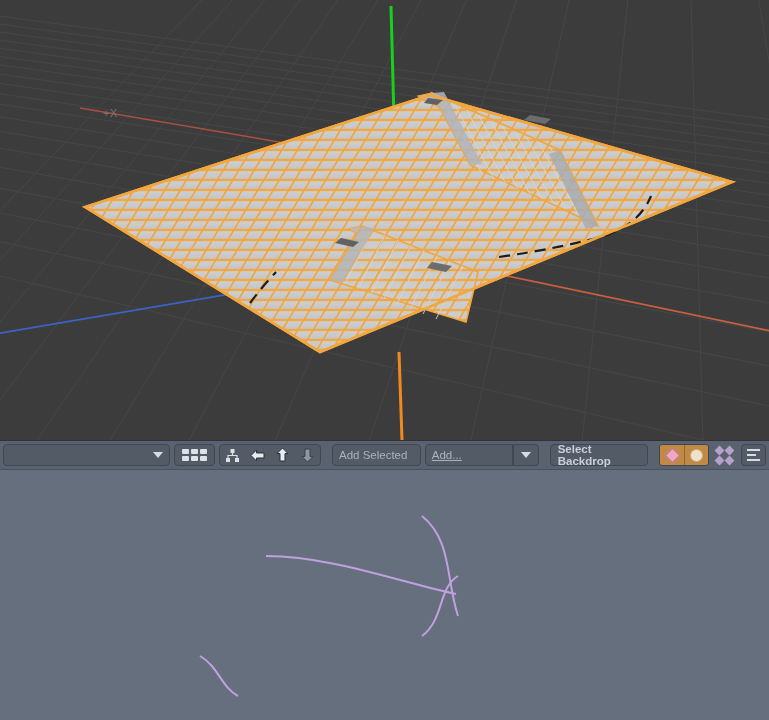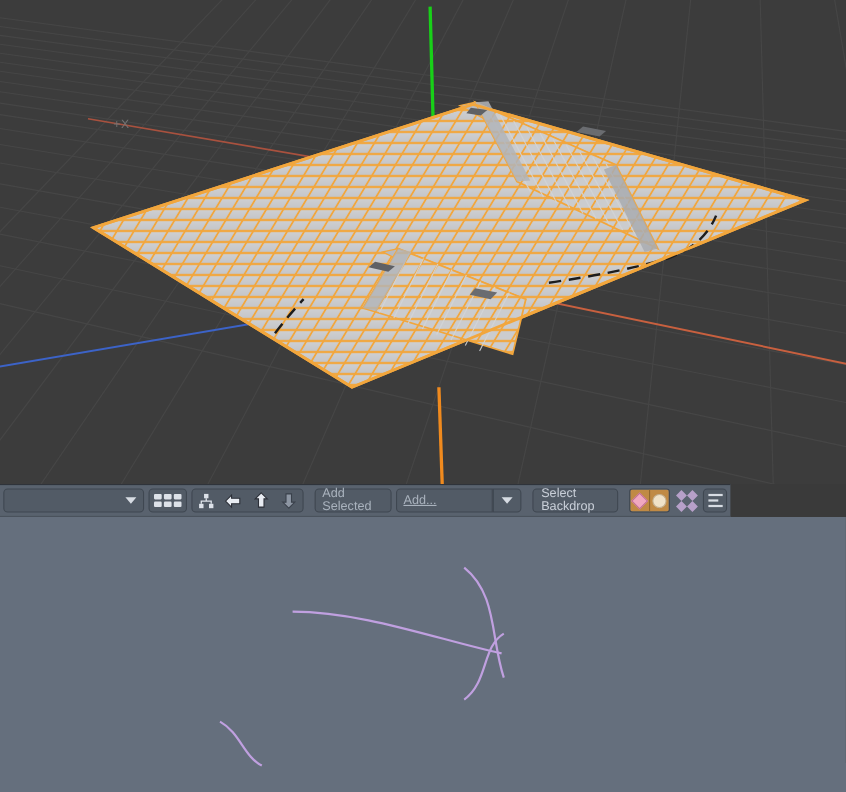--- a/index.html
+++ b/index.html
@@ -25,21 +25,21 @@
     color: #747474;
     font-size: 11px;
     font-family: "Liberation Sans", sans-serif;
     letter-spacing: .5px;
     user-select: none;
   }
 
   
   .toolbar {
     position: absolute; left: 0; top: 440px;
-    width: 664px; height: 30px;
+    width: 769px; height: 30px;
     background: #59626e;
     border-top: 1px solid #2f333a;
     border-bottom: 1px solid #4a525c;
     display: flex; align-items: center;
     padding: 0 3px;
     gap: 4px;
   }
   .tb-field {
     height: 22px;
     background: #525b66;
@@ -299,21 +299,21 @@
       <div class="tb-input" style="border-radius:4px 0 0 4px;border-right:1px solid #3f4751;text-decoration:underline;">
         <span>Add...</span>
       </div>
       <div class="tb-dropbtn">
         <span class="tb-caret" style="margin:0;"></span>
       </div>
     </div>
 
     <div class="tb-sep"></div>
 
-    <div class="tb-btn" style="width:100px;justify-content:flex-end;">
+    <div class="tb-btn" style="width:100px;justify-content:flex-end;font-weight:bold;">
       <span>Select Backdrop</span>
     </div>
 
     <div class="tb-sep"></div>
 
     <div class="tb-toggles">
       <div class="tog">
         <span class="tog-diamond"></span>
       </div>
       <div class="tog">

